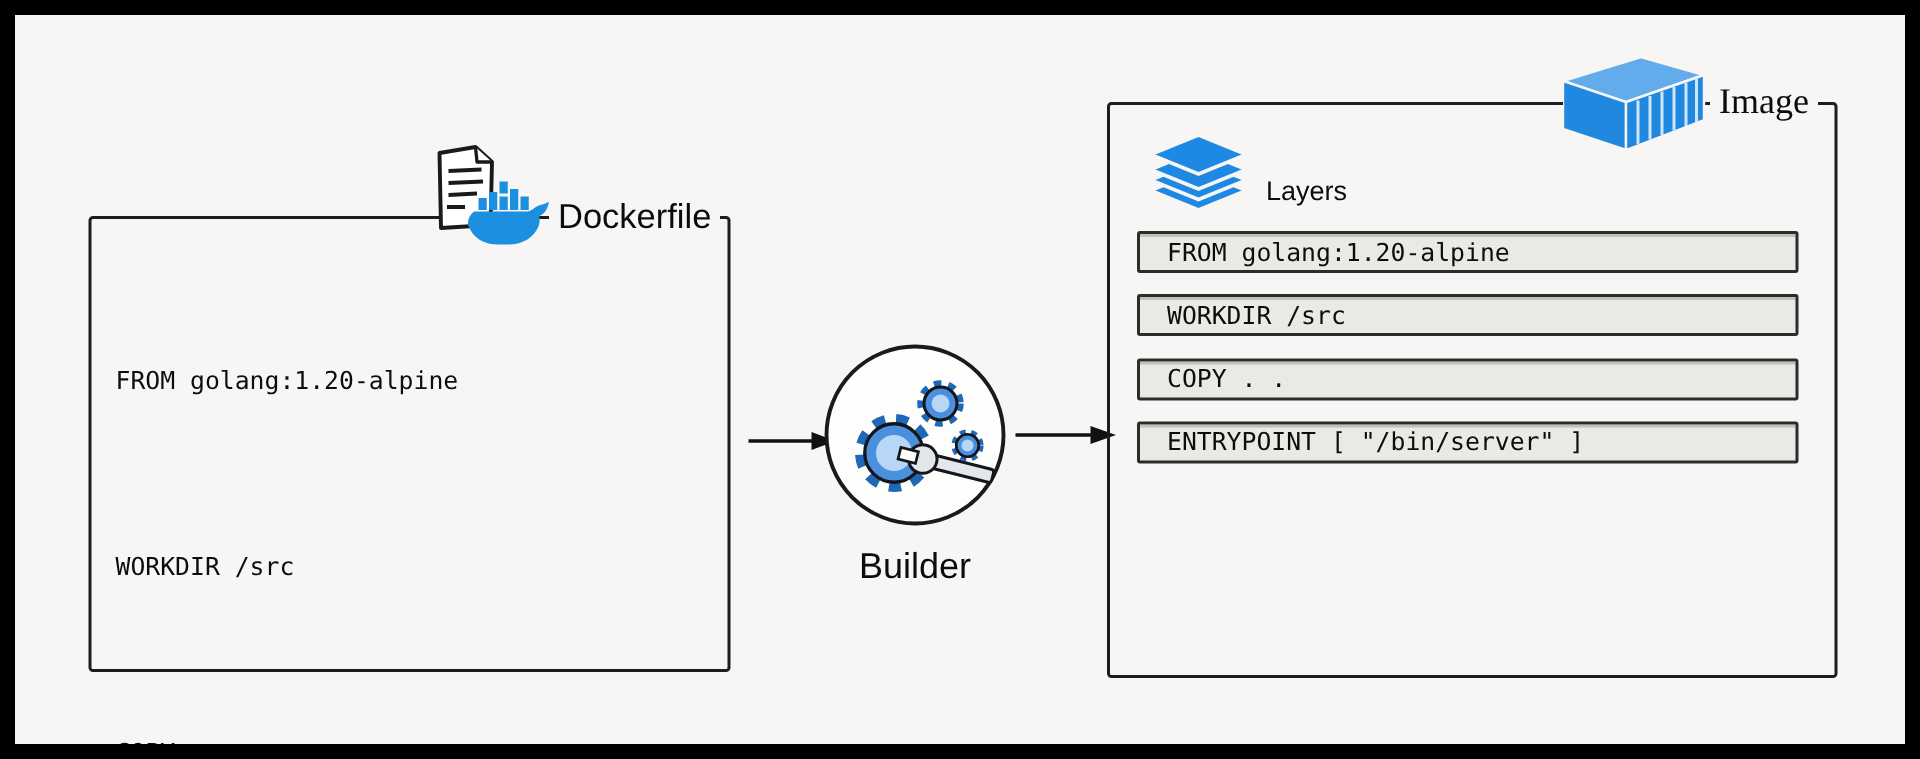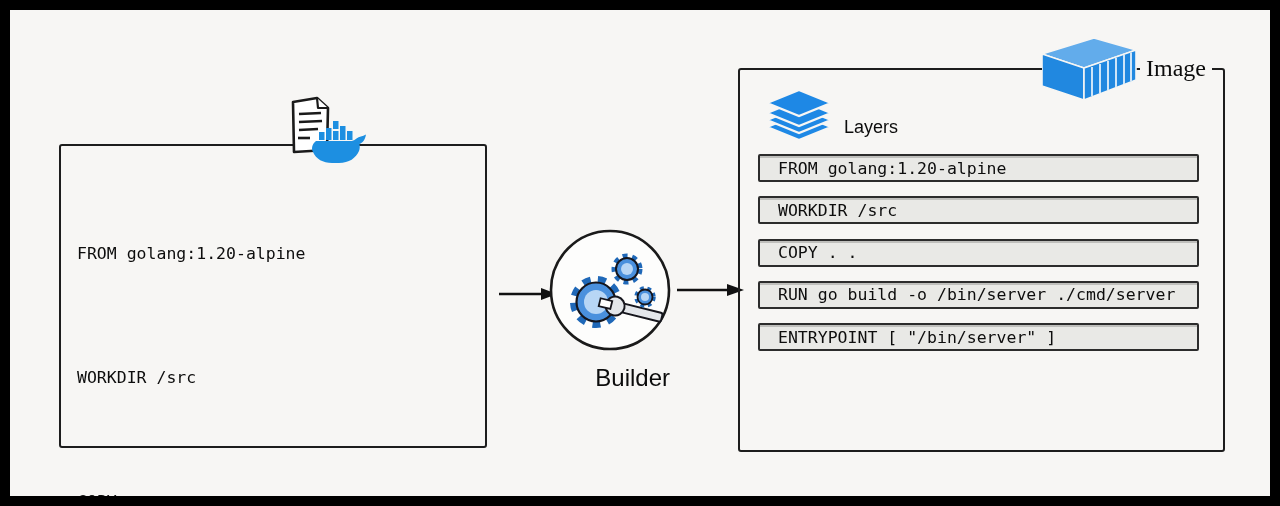--- a/index.html
+++ b/index.html
@@ -25,21 +25,21 @@
   }
   .doc-icon{position:absolute;left:278px;top:85px;width:44px;height:60px;}
   .whale-icon{position:absolute;left:300px;top:110px;width:58px;height:46px;}
   .dockerfile-label{
     position:absolute;left:356px;top:119px;height:30px;line-height:30px;
     background:#f7f6f4;padding:0 6px;font-size:23px;color:#0c0c0c;
   }
   
   .builder-circle{position:absolute;left:537px;top:219px;width:126px;height:126px;}
   .builder-label{
-    position:absolute;left:540px;top:354px;width:120px;text-align:right;
+    position:absolute;left:540px;top:354px;width:120px;text-align:center;
     font-size:24px;color:#0c0c0c;
   }
   .arrow{position:absolute;}
   .arrow-left{left:488px;top:276px;}
   .arrow-right{left:666px;top:272px;}
   
   .image-box{
     position:absolute;left:728px;top:58px;width:487px;height:384px;
     box-sizing:border-box;border:2px solid #1d1d1d;border-radius:3px;
   }
@@ -99,20 +99,21 @@
         <rect x="9" y="12" width="5.5" height="8"></rect>
         <rect x="16" y="8" width="5.5" height="12"></rect>
         <rect x="23" y="11" width="5.5" height="9"></rect>
         <rect x="30" y="6" width="5.5" height="14"></rect>
         <rect x="37" y="11" width="5.5" height="9"></rect>
         <rect x="23" y="1" width="5.5" height="8"></rect>
       </g>
     </svg>
   </span>
 
+  <span class="dockerfile-label">Dockerfile</span>
 
   <span class="arrow arrow-left">
     <svg width="60" height="16" viewBox="0 0 60 16">
       <line x1="1" y1="8" x2="45" y2="8" stroke="#111" stroke-width="2.4"></line>
       <polygon points="43,2 59,8 43,14" fill="#111"></polygon>
     </svg>
   </span>
 
   <span class="builder-circle">
     <svg width="126" height="126" viewBox="0 0 126 126">
@@ -160,21 +161,20 @@
         <polygon points="32,10 64,23 32,36 0,23" fill="#1e88e5" stroke="#f7f6f4" stroke-width="2.4"></polygon>
         <polygon points="32,0  64,13 32,26 0,13" fill="#1e88e5" stroke="#f7f6f4" stroke-width="2.4"></polygon>
       </svg>
     </span>
     <span class="layers-label">Layers</span>
 
     <div class="layer-rows">
       <div class="layer-row">FROM golang:1.20-alpine</div>
       <div class="layer-row">WORKDIR /src</div>
       <div class="layer-row">COPY . .</div>
-      <div class="layer-row">RUN go build -o /bin/server ./cmd/server</div>
       <div class="layer-row">ENTRYPOINT [ "/bin/server" ]</div>
     </div>
   </div>
 
   <span class="container-icon">
     <svg width="96" height="62" viewBox="0 0 96 62">
 
       <polygon points="0,16 52,0 94,12 42,30" fill="#62aceb" stroke="#f7f6f4" stroke-width="1.6"></polygon>
 
       <polygon points="0,16 42,30 42,62 0,48" fill="#2188e0" stroke="#f7f6f4" stroke-width="1.6"></polygon>

